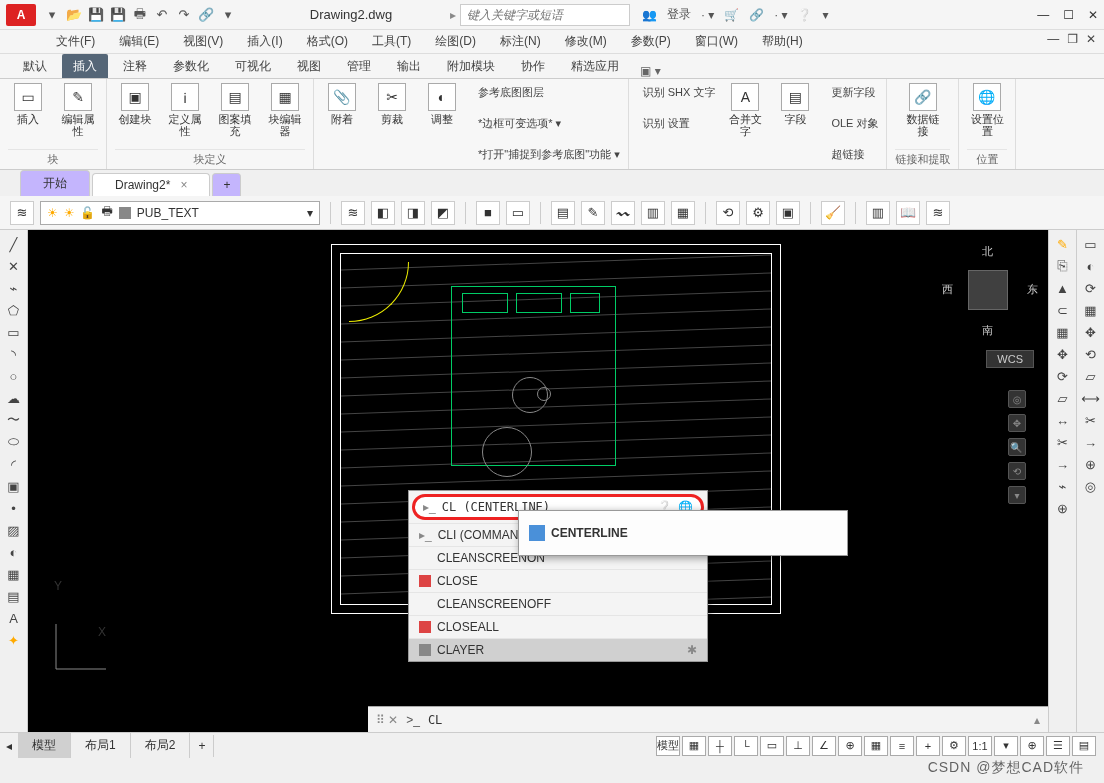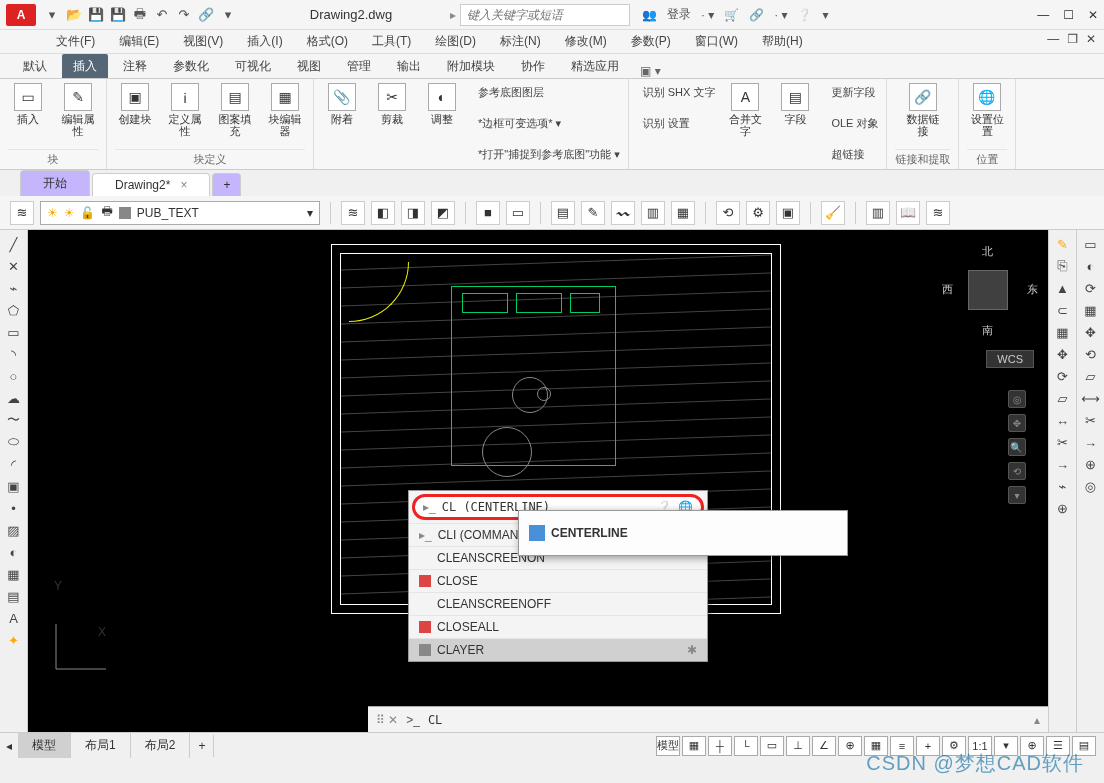--- a/index.html
+++ b/index.html
@@ -67,21 +67,21 @@
 .tooltip .tt-cmd{font-weight:bold;margin:6px 0;display:flex;align-items:center;gap:6px}
 .tt-ico{width:16px;height:16px;background:#4a90d9}
 .cmdline{position:absolute;left:340px;bottom:0;right:0;height:26px;background:#f3f3f3;border-top:1px solid #aaa;display:flex;align-items:center;padding:0 8px;gap:8px;font-family:Consolas,monospace}
 .cmdline input{border:none;background:transparent;outline:none;font-family:Consolas,monospace;width:200px}
 .yellow-arc{position:absolute;left:8px;top:8px;width:60px;height:60px;border:1px solid #ee0;border-radius:0 0 60px 0;border-top:none;border-left:none;transform:rotate(0deg)}
 .bottom{height:26px;background:#f0f0f0;display:flex;align-items:center;border-top:1px solid #ccc}
 .mtab{padding:4px 14px;border-right:1px solid #ccc;font-size:12px}
 .mtab.active{background:#d0d0d0}
 .status{margin-left:auto;display:flex;gap:2px;padding:0 8px}
 .status .sb{width:24px;height:20px;border:1px solid #aaa;background:#fff;display:flex;align-items:center;justify-content:center;font-size:11px}
-.watermark{position:absolute;right:20px;bottom:6px;color:#0369a1;font-size:20px;letter-spacing:1px;opacity:.6}
+.watermark{position:absolute;right:20px;bottom:6px;color:#000000;font-size:14px;letter-spacing:1px;opacity:.6}
 .sep{width:1px;height:22px;background:#ccc;margin:0 4px}
 .panel-wide{min-width:160px}
 .ref-col{display:flex;flex-direction:column;gap:12px;padding-left:6px}
 </style>
 </head>
 <body>
 
 <div class="titlebar">
   <div class="logo">A</div>
   <div class="qat">

